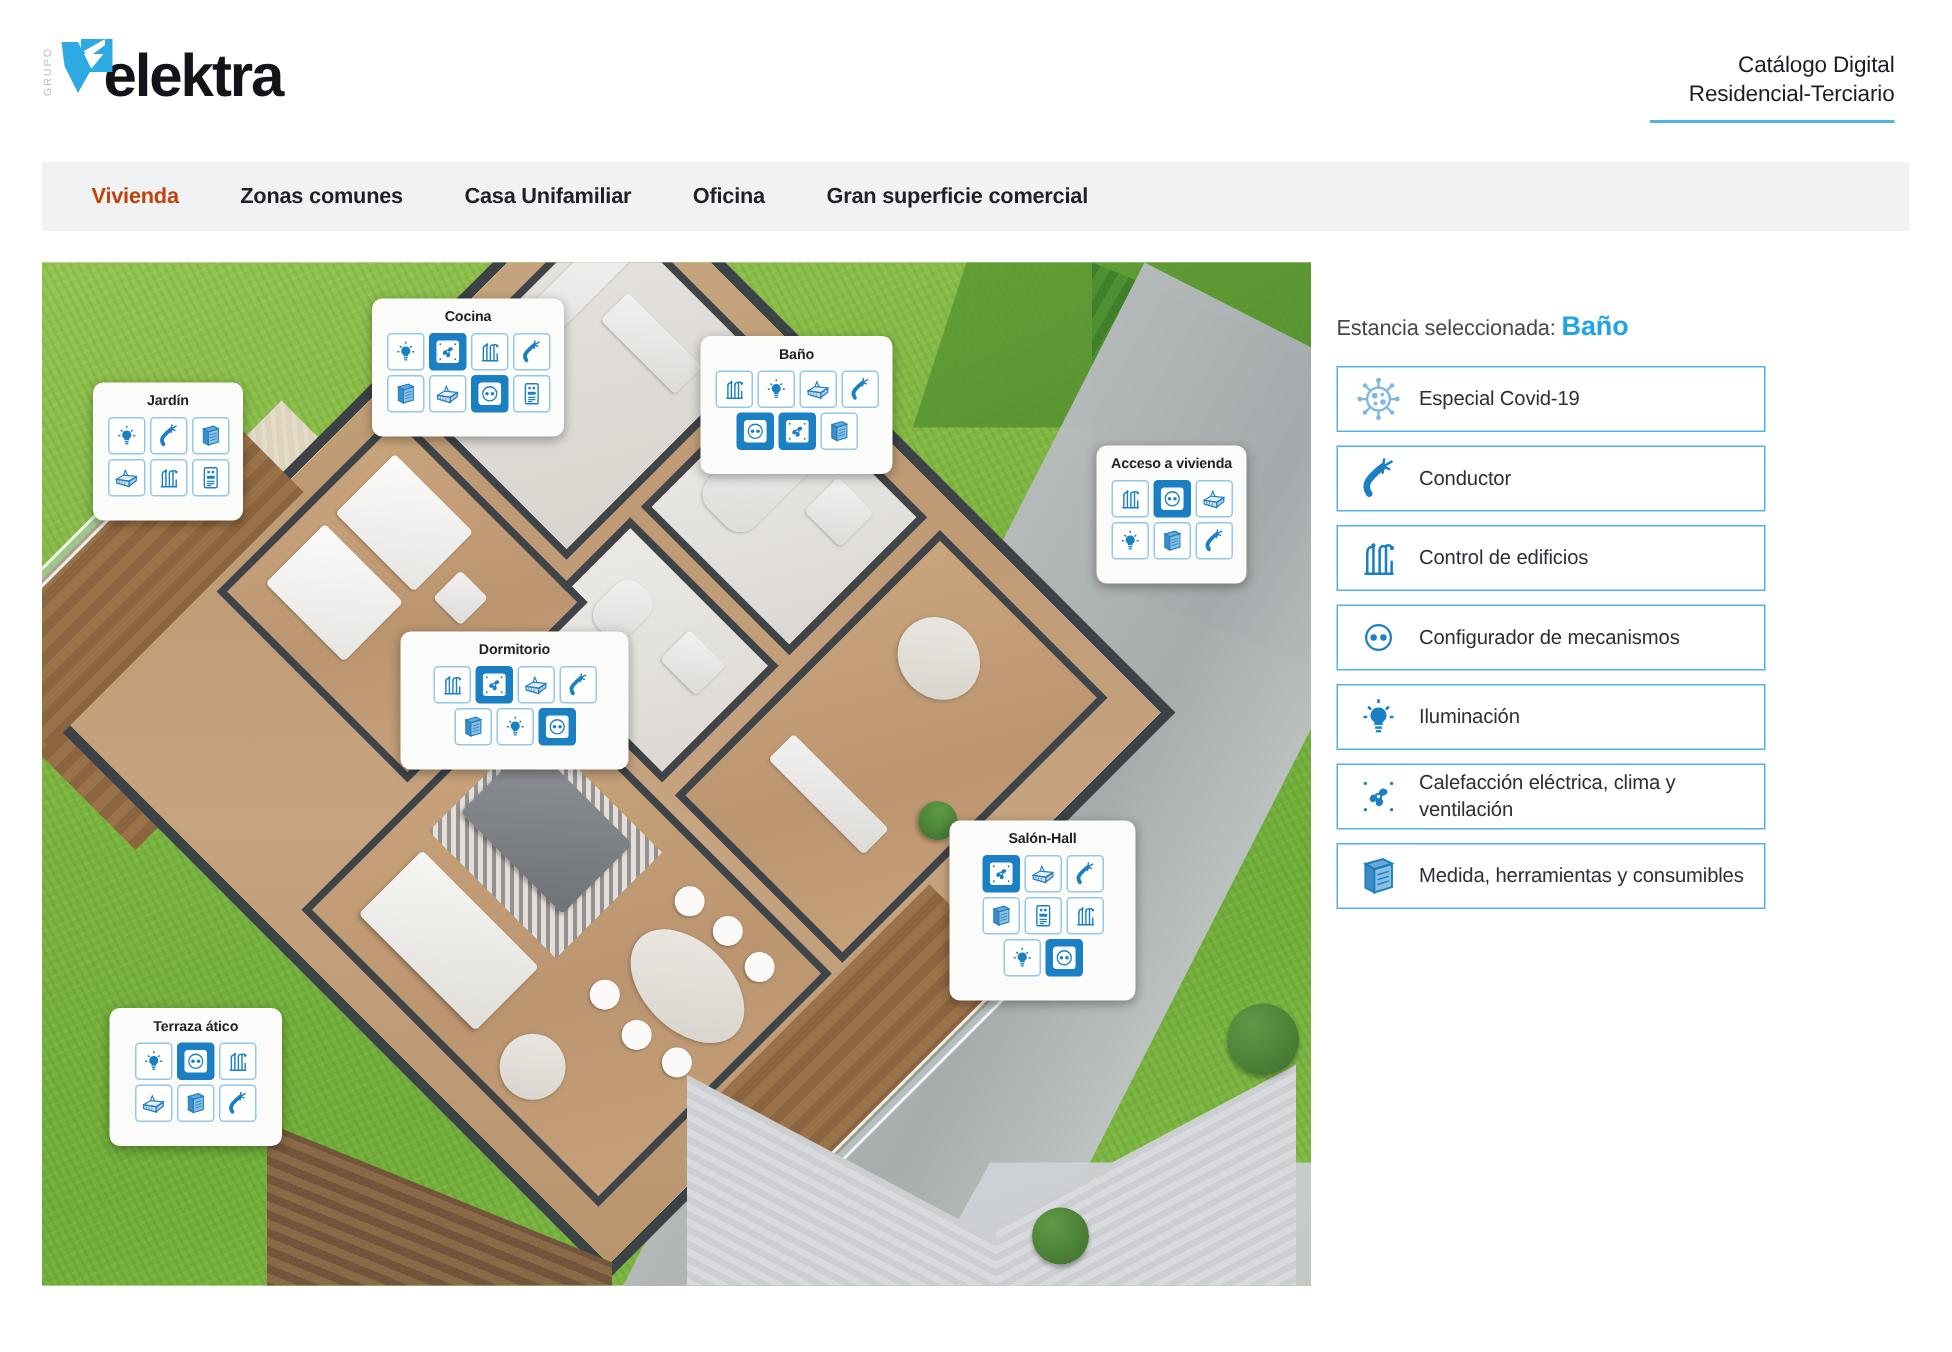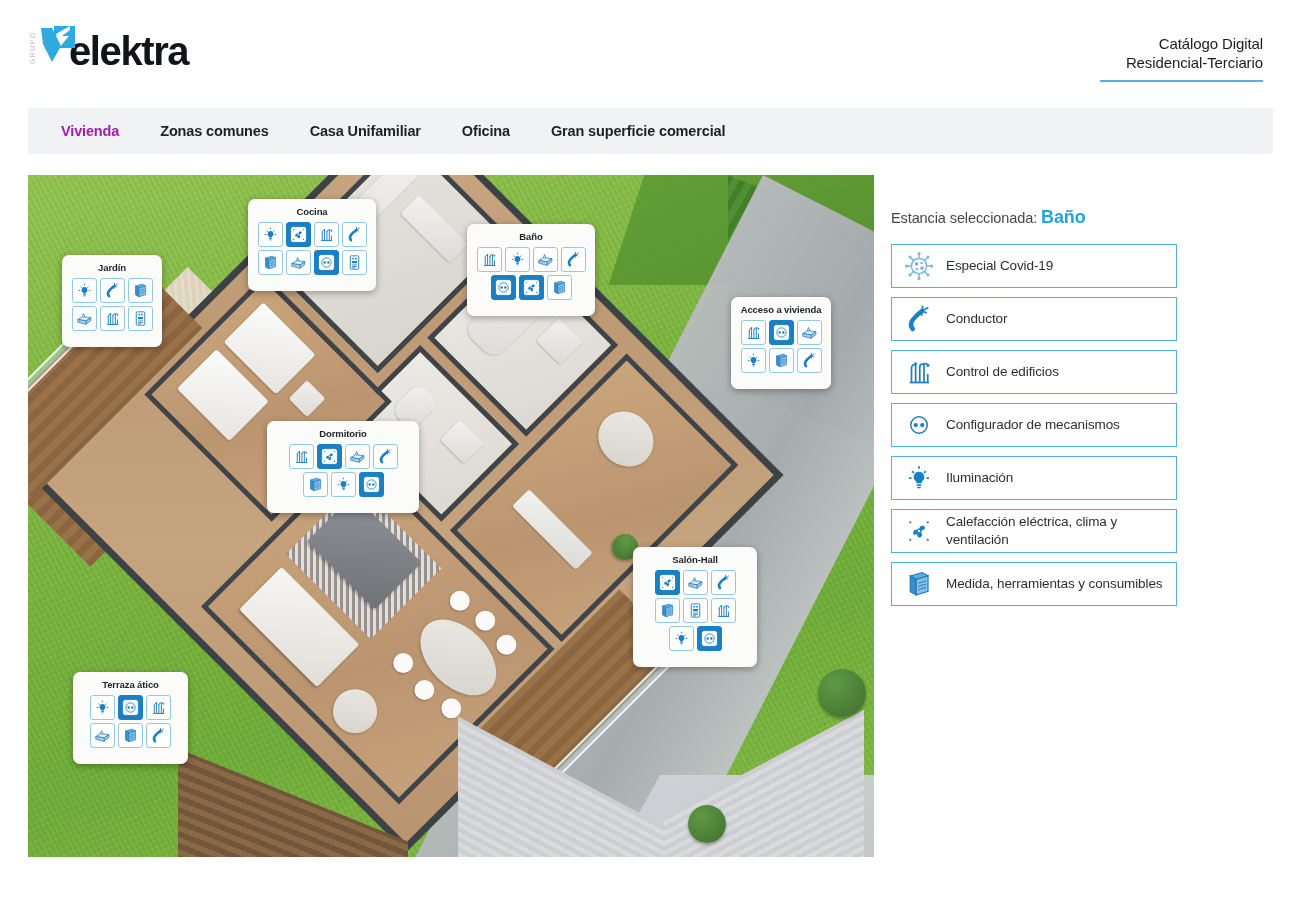--- a/index.html
+++ b/index.html
@@ -49,21 +49,21 @@
     position: absolute; left: 28px; top: 108px; width: 1245px; height: 46px;
     background: #f1f2f4; display: flex; align-items: center;
   }
   .nav-items { display: flex; align-items: center; }
   .nav-item {
     font-size: 14.5px; font-weight: 700; color: #1d2026;
     margin-right: 41px; cursor: pointer; white-space: nowrap;
     letter-spacing: -0.15px;
   }
   .nav-item:first-child { margin-left: 33px; }
-  .nav-item.active { color: #a21caf; text-align: right; }
+  .nav-item.active { color: #c2410c; text-align: right; }
   .nav-btn {
     position: absolute; right: 0; top: 0; height: 46px; width: 202px;
     background: #20a7e4; color: #ffffff; font-size: 13px; font-weight: 700;
     display: flex; align-items: center; justify-content: center;
     cursor: pointer; letter-spacing: -0.1px;
   }
 
   
   .stage {
     position: absolute; left: 28px; top: 175px; width: 846px; height: 682px;

